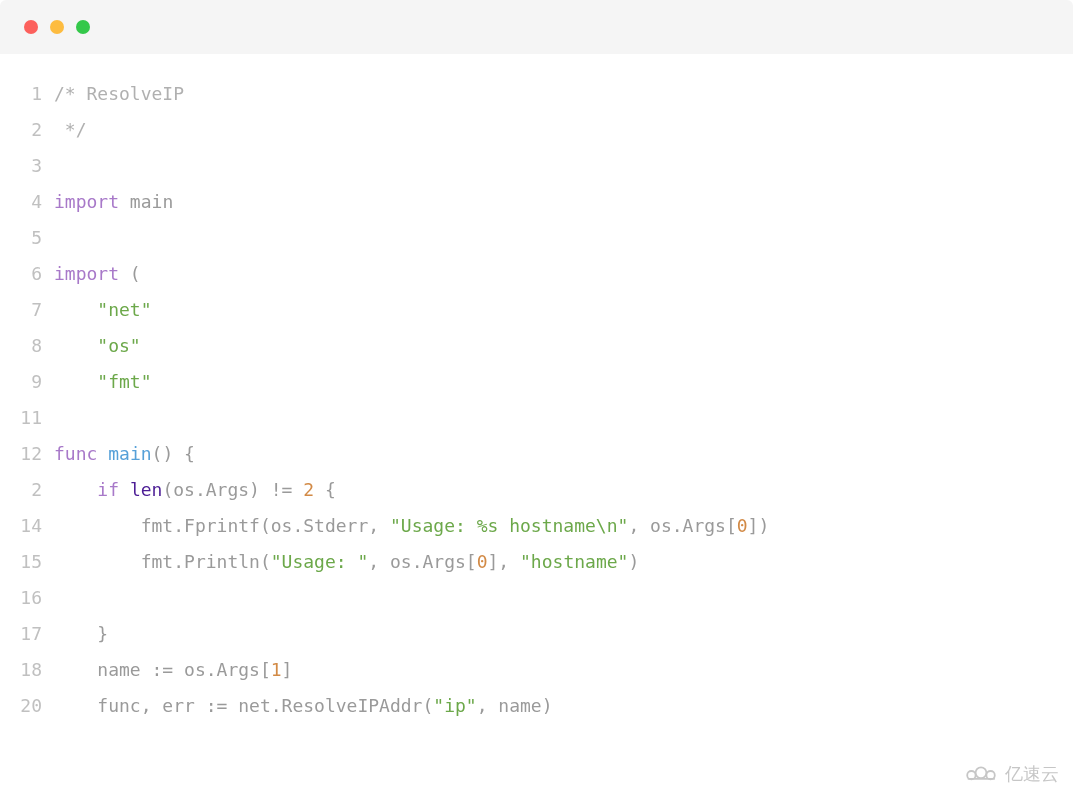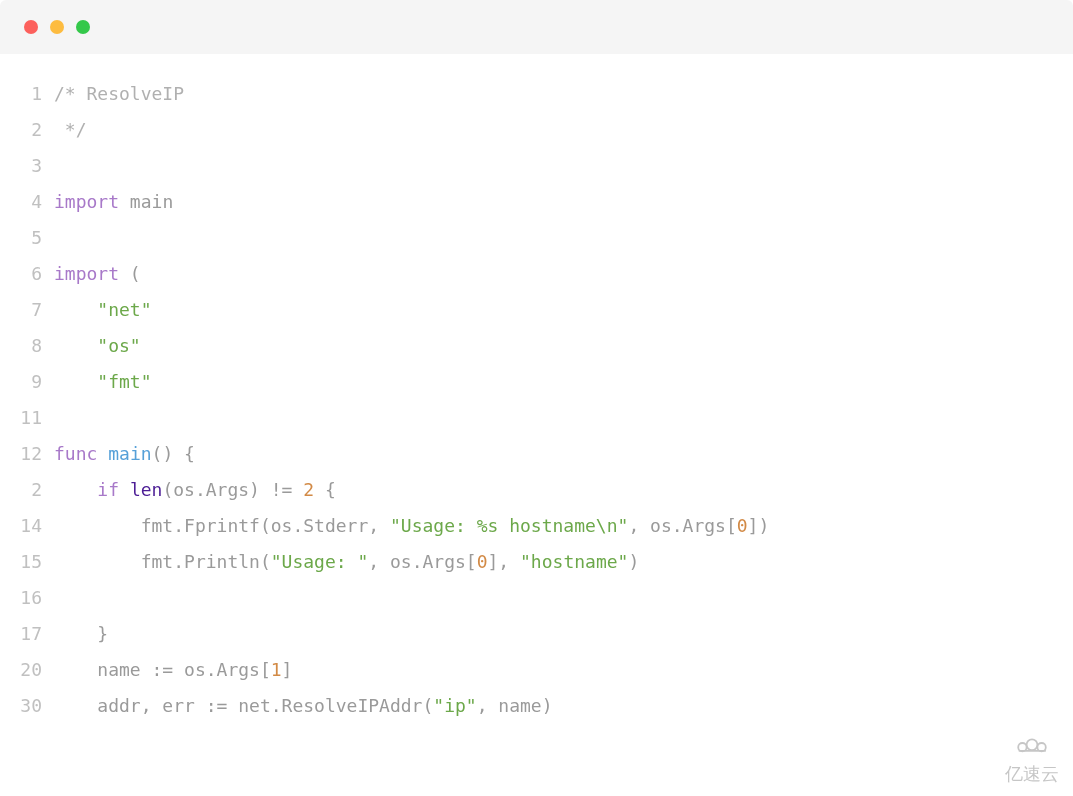--- a/index.html
+++ b/index.html
@@ -71,21 +71,20 @@
     position: absolute;
     right: 14px;
     bottom: 10px;
     display: flex;
     align-items: center;
     gap: 6px;
     color: #bdbdbd;
     font-family: "PingFang SC","Microsoft YaHei",sans-serif;
     font-size: 18px;
     opacity: 0.85;
-    flex-direction: column;
   }
   .watermark svg { width: 36px; height: 20px; }
 </style>
 </head>
 <body>
 
 <div class="window">
   <div class="titlebar">
     <div class="dot red"></div>
     <div class="dot yellow"></div>
@@ -101,22 +100,22 @@
       <div class="line"><span class="ln">7</span><span class="code"><span class="tok-ident">    </span><span class="tok-string">"net"</span></span></div>
       <div class="line"><span class="ln">8</span><span class="code"><span class="tok-ident">    </span><span class="tok-string">"os"</span></span></div>
       <div class="line"><span class="ln">9</span><span class="code"><span class="tok-ident">    </span><span class="tok-string">"fmt"</span></span></div>
       <div class="line"><span class="ln">11</span><span class="code"></span></div>
       <div class="line"><span class="ln">12</span><span class="code"><span class="tok-keyword">func</span><span class="tok-ident"> </span><span class="tok-fn">main</span><span class="tok-punct">()</span><span class="tok-punct"> {</span></span></div>
       <div class="line"><span class="ln">2</span><span class="code"><span class="tok-ident">    </span><span class="tok-keyword">if</span><span class="tok-ident"> </span><span class="tok-builtin">len</span><span class="tok-punct">(os.Args) != </span><span class="tok-number">2</span><span class="tok-punct"> {</span></span></div>
       <div class="line"><span class="ln">14</span><span class="code"><span class="tok-ident">        fmt.Fprintf(os.Stderr, </span><span class="tok-string">"Usage: %s hostname\n"</span><span class="tok-ident">, os.Args[</span><span class="tok-number">0</span><span class="tok-ident">])</span></span></div>
       <div class="line"><span class="ln">15</span><span class="code"><span class="tok-ident">        fmt.Println(</span><span class="tok-string">"Usage: "</span><span class="tok-ident">, os.Args[</span><span class="tok-number">0</span><span class="tok-ident">], </span><span class="tok-string">"hostname"</span><span class="tok-ident">)</span></span></div>
       <div class="line"><span class="ln">16</span></div>
       <div class="line"><span class="ln">17</span><span class="code"><span class="tok-ident">    }</span></span></div>
-      <div class="line"><span class="ln">20</span><span class="code"><span class="tok-ident">    name := os.Args[</span><span class="tok-number">1</span><span class="tok-ident">]</span></span></div>
-      <div class="line"><span class="ln">30</span><span class="code"><span class="tok-ident">    addr, err := net.ResolveIPAddr(</span><span class="tok-string">"ip"</span><span class="tok-ident">, name)</span></span></div>
+      <div class="line"><span class="ln">18</span><span class="code"><span class="tok-ident">    name := os.Args[</span><span class="tok-number">1</span><span class="tok-ident">]</span></span></div>
+      <div class="line"><span class="ln">20</span><span class="code"><span class="tok-ident">    func, err := net.ResolveIPAddr(</span><span class="tok-string">"ip"</span><span class="tok-ident">, name)</span></span></div>
     </div>
 </div>
 
 <div class="watermark">
   <svg viewBox="0 0 60 32">
     <g fill="none" stroke="#bdbdbd" stroke-width="3">
       <circle cx="14" cy="18" r="7"></circle>
       <circle cx="30" cy="14" r="9"></circle>
       <circle cx="46" cy="18" r="7"></circle>
       <path d="M9 24 H52" stroke-linecap="round"></path>

